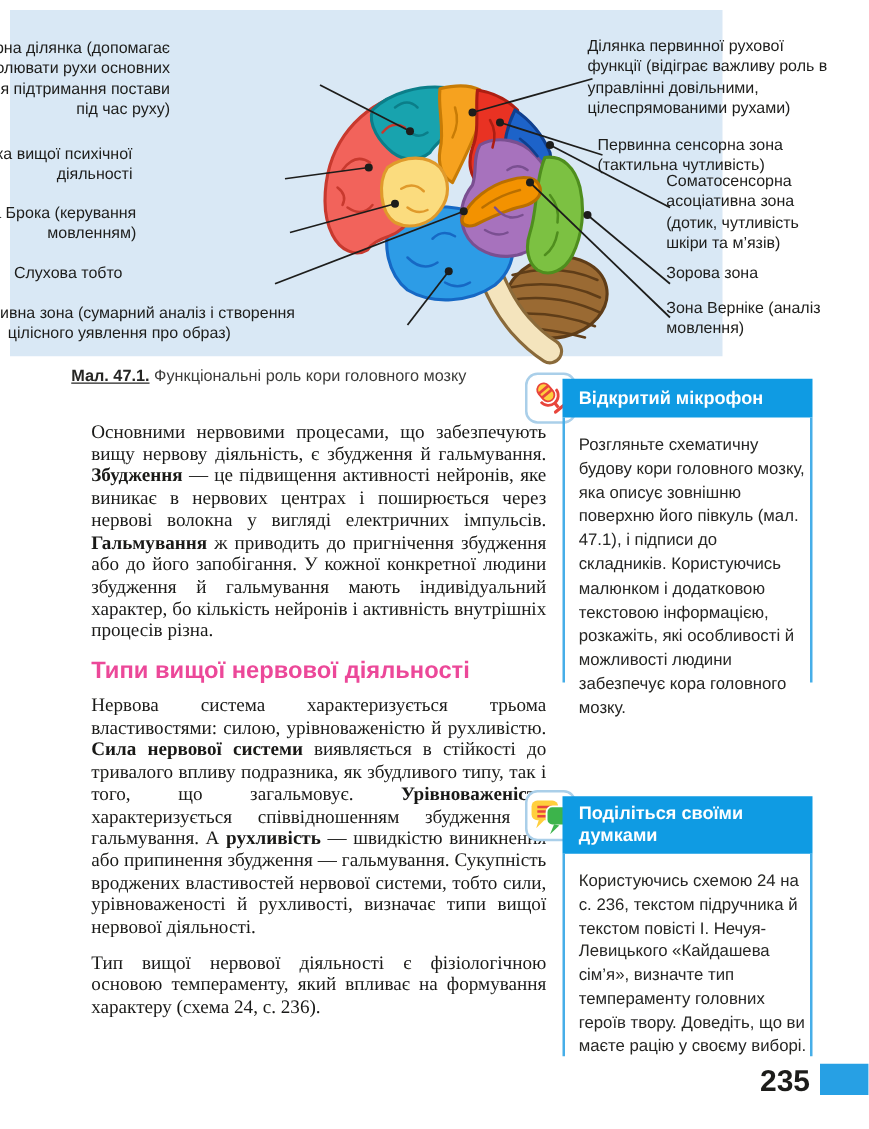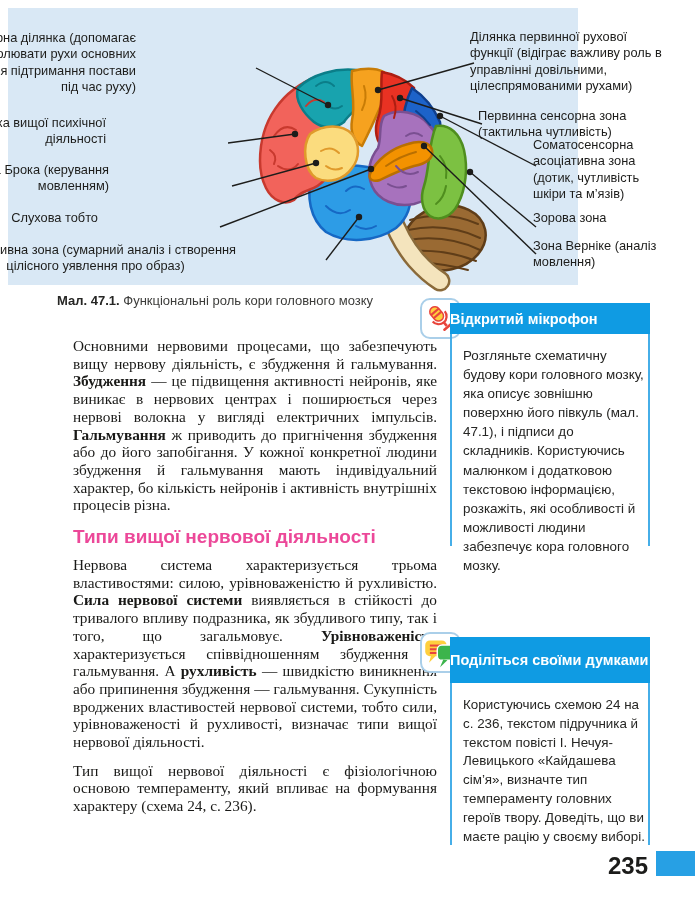--- a/index.html
+++ b/index.html
@@ -7,36 +7,36 @@
         font-family:"Liberation Sans",sans-serif;}
 
   
   .figure-panel{position:absolute;left:8px;top:8px;width:570px;height:277px;background:#d9e8f5;text-decoration:underline;}
   .figure-svg{position:absolute;left:0;top:0;width:695px;height:285px;}
   .fig-label{position:absolute;font-size:12.8px;line-height:16.4px;color:#1d1d1b;}
   .ra{text-align:right;}
   .ca{text-align:center;}
 
   .figure-caption{position:absolute;left:57px;top:293px;width:420px;font-size:13px;color:#3c3c3a;}
-  .figure-caption .cap-label{font-weight:bold;color:#262624;}
+  .figure-caption .cap-label{font-weight:bold;color:#262624;text-decoration:underline;}
 
   
   .main-col{position:absolute;left:57px;top:337px;width:364px;
             font-family:"Liberation Serif",serif;font-size:15.3px;line-height:17.7px;
             text-align:justify;color:#191917;margin-left:16px;}
   .main-col p{margin:0 0 11px 0;}
   .main-col p.last{margin:0;}
   .section-heading{font-family:"Liberation Sans",sans-serif;font-size:19px;font-weight:bold;
                    color:#ec4899;margin:0 0 8px 0;text-align:left;line-height:23px;}
   .b{font-weight:bold;}
 
   
   .callout-bar{position:absolute;left:450px;width:200px;background:#0f9be3;color:#ffffff;
                font-weight:bold;font-size:14.5px;line-height:18px;display:flex;align-items:center;
-               box-sizing:border-box;}
+               padding-left:13px;box-sizing:border-box;}
   .bar1{top:303px;height:31px;}
   .bar2{top:637px;height:46px;}
   .callout-icon{position:absolute;left:420px;width:41px;height:41px;background:#ffffff;
                 border:2px solid #aacfe9;border-radius:10px;box-sizing:border-box;
                 display:flex;align-items:center;justify-content:center;}
   .icon1{top:298px;}
   .icon2{top:632px;}
   .vrule{position:absolute;width:2px;background:#46aee8;}
   .r1l{left:450px;top:334px;height:212px;}
   .r1r{left:648px;top:334px;height:212px;}

